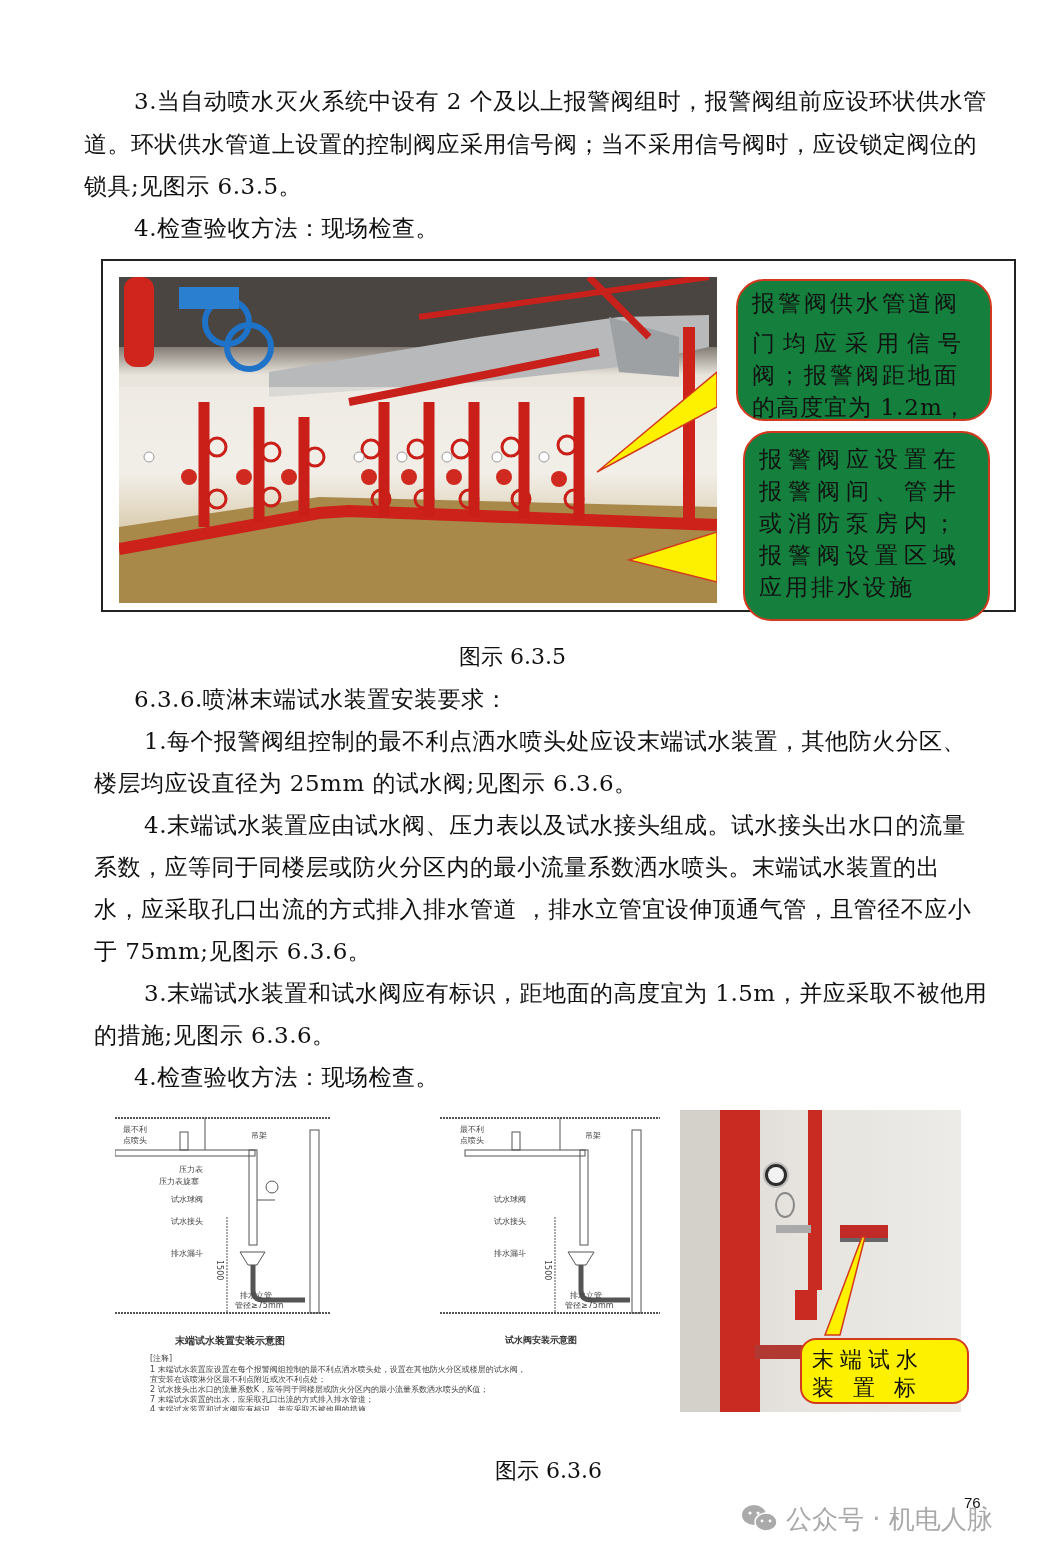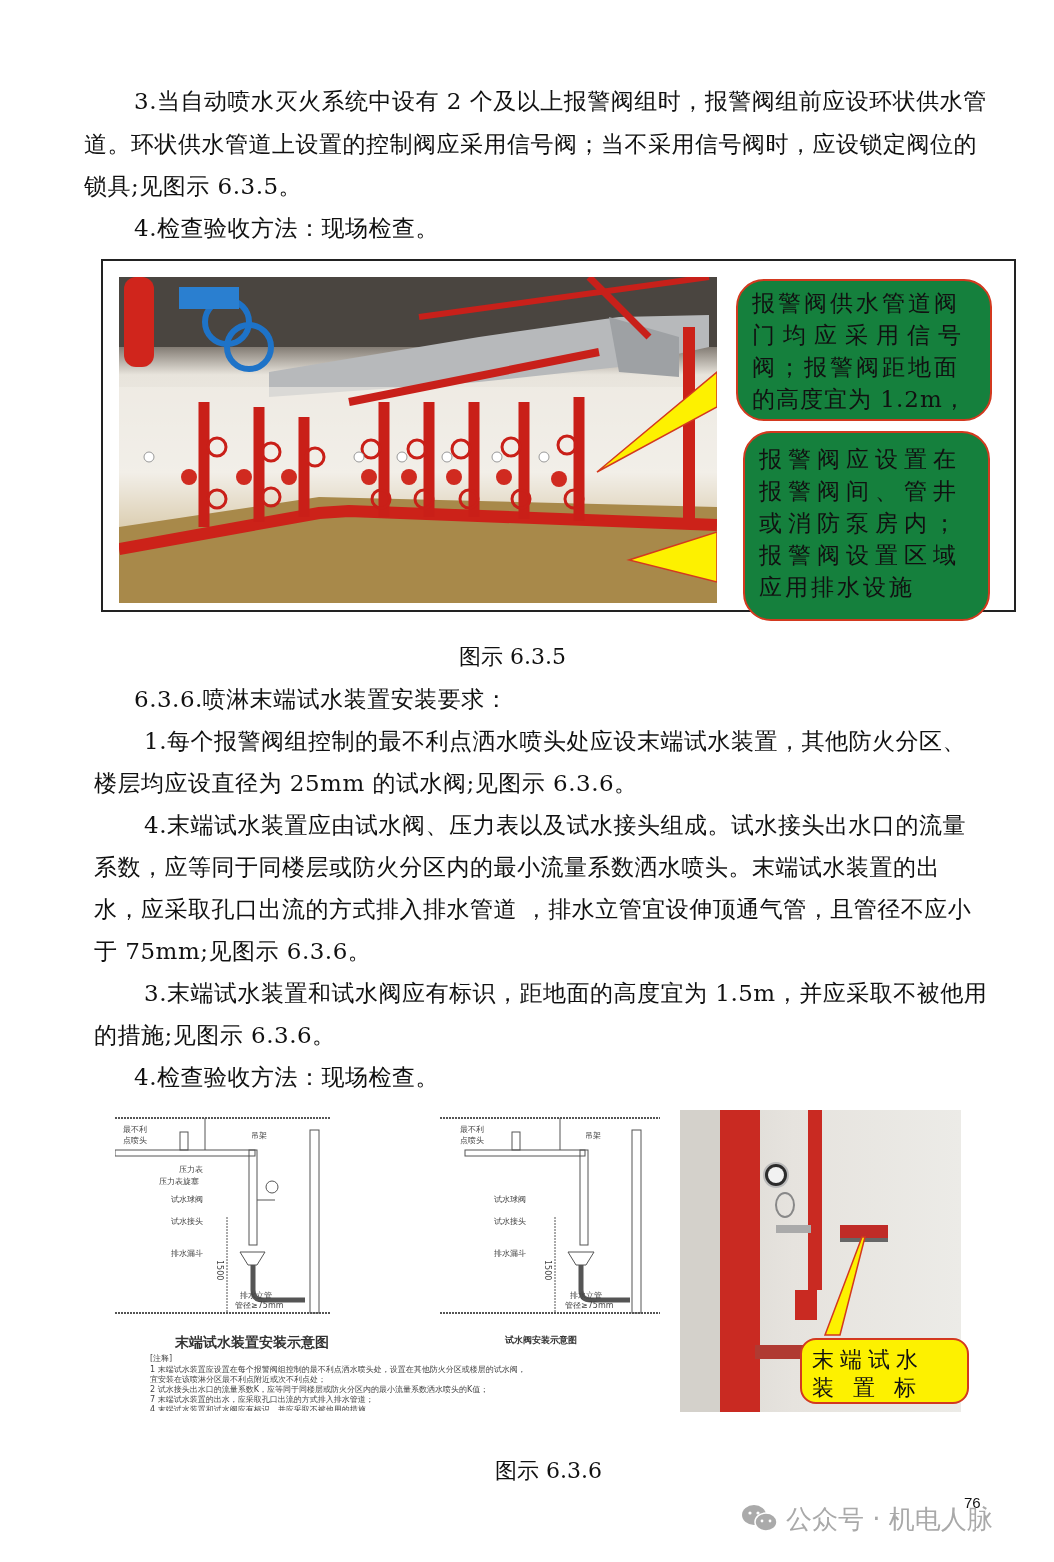--- a/index.html
+++ b/index.html
@@ -105,21 +105,21 @@
           <circle cx="425" cy="180" r="5"></circle>
           <circle cx="30" cy="180" r="5"></circle>
       </g>
 
       <polygon points="598,95 598,130 478,195" fill="#fdf100" stroke="#d3391f" stroke-width="1.5"></polygon>
       <polygon points="598,255 598,305 510,283" fill="#fdf100" stroke="#d3391f" stroke-width="1.5"></polygon>
     </svg>
   </div>
   <div class="callout c1">
     <div>报警阀供水管道阀</div>
-    <div style="letter-spacing:8px;">门均应采用信号</div>
+    <div style="letter-spacing:8px;margin-top:8px;">门均应采用信号</div>
     <div>阀；报警阀距地面</div>
     <div style="letter-spacing:1px;">的高度宜为 1.2m，</div>
   </div>
   <div class="callout c2">
     <div style="letter-spacing:6px;">报警阀应设置在</div>
     <div style="letter-spacing:6px;">报警阀间、管井</div>
     <div style="letter-spacing:6px;">或消防泵房内；</div>
     <div style="letter-spacing:6px;">报警阀设置区域</div>
     <div>应用排水设施</div>
   </div>
@@ -157,21 +157,21 @@
   <span class="tiny" style="left:136px;top:20px;">吊架</span>
   <span class="tiny" style="left:64px;top:54px;">压力表</span>
   <span class="tiny" style="left:44px;top:66px;">压力表旋塞</span>
   <span class="tiny" style="left:56px;top:84px;">试水球阀</span>
   <span class="tiny" style="left:56px;top:106px;">试水接头</span>
   <span class="tiny" style="left:56px;top:138px;">排水漏斗</span>
   <span class="tiny" style="left:100px;top:150px;writing-mode:vertical-rl;">1500</span>
   <span class="tiny" style="left:125px;top:180px;">排水立管</span>
   <span class="tiny" style="left:120px;top:190px;">管径≥75mm</span>
 </div>
-<div class="tiny" style="left:175px;top:1334px;font-size:14px;font-weight:bold;color:#333;">末端试水装置安装示意图</div>
+<div class="tiny" style="left:175px;top:1334px;font-size:10px;font-weight:bold;color:#333;">末端试水装置安装示意图</div>
 
 <div class="diag" style="left:440px;top:1110px;width:220px;height:215px;">
   <svg width="220" height="215" viewBox="0 0 220 215">
     <line x1="0" y1="8" x2="220" y2="8" stroke="#555" stroke-width="2" stroke-dasharray="2,1"></line>
     <line x1="0" y1="203" x2="220" y2="203" stroke="#555" stroke-width="2" stroke-dasharray="2,1"></line>
     <rect x="192" y="20" width="9" height="183" fill="none" stroke="#555"></rect>
     <rect x="25" y="40" width="120" height="6" fill="none" stroke="#555"></rect>
     <line x1="120" y1="8" x2="120" y2="40" stroke="#555"></line>
     <rect x="72" y="22" width="8" height="18" fill="none" stroke="#555"></rect>
     <rect x="140" y="40" width="8" height="95" fill="none" stroke="#555"></rect>

